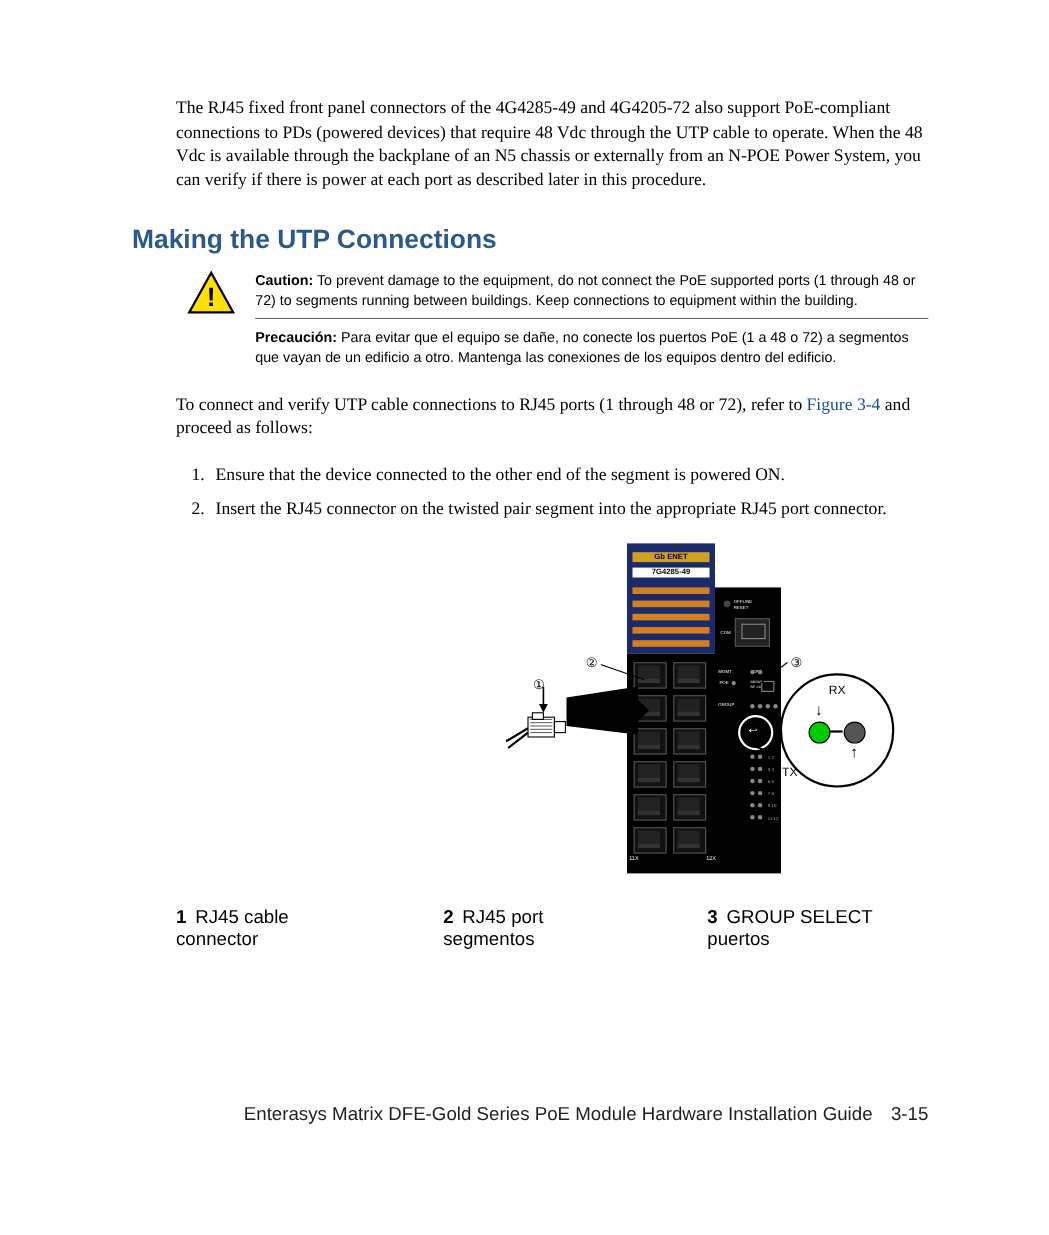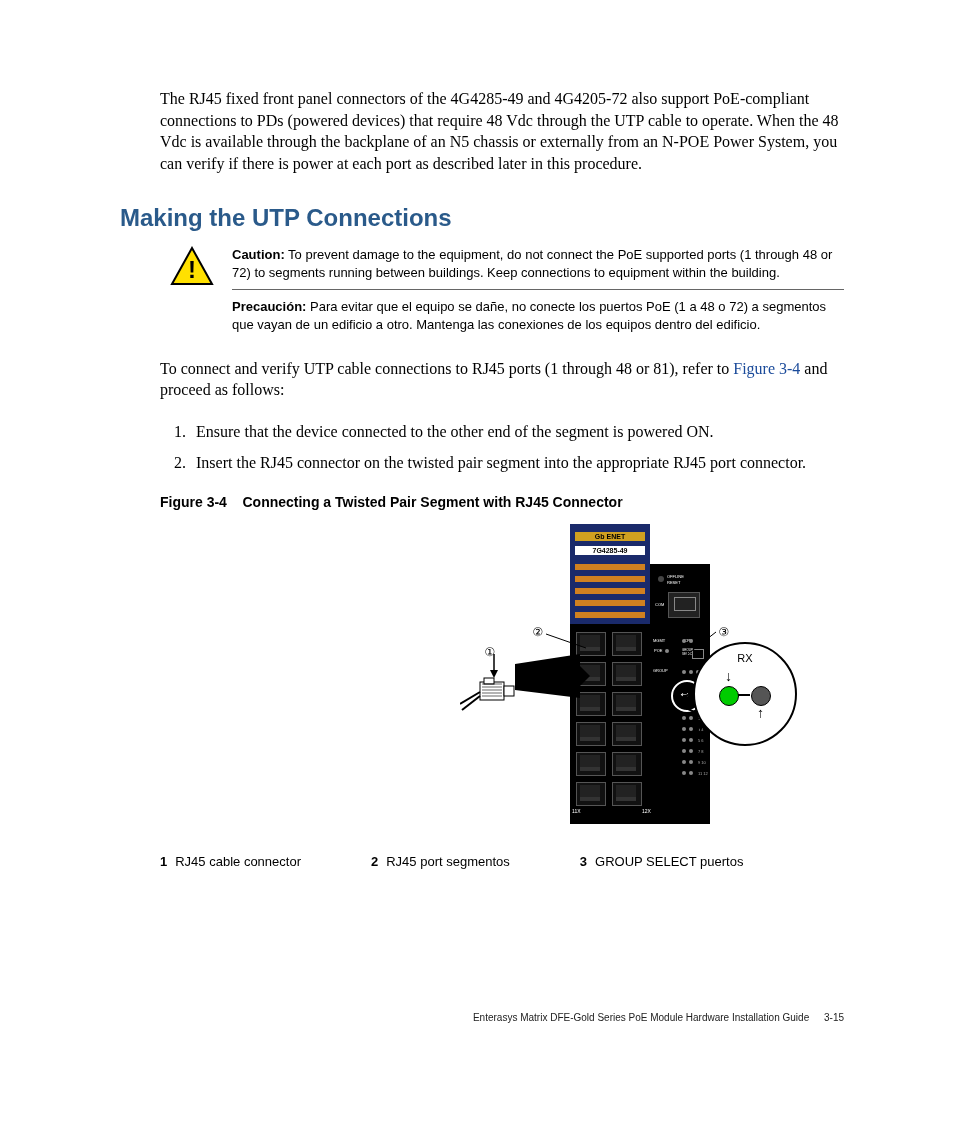--- a/index.html
+++ b/index.html
@@ -119,48 +119,48 @@
     position: absolute; left: 20px; top: 100px; width: 80px; height: 200px; background: #000;
   }
   .port { position: absolute; width: 28px; height: 22px; background: #111; border: 1px solid #555; }
   .port::after { content: ""; position: absolute; left: 3px; top: 2px; width: 20px; height: 12px; background: #222; border-bottom: 4px solid #333; }
   .cable-arrow {
     position: absolute; left: 150px; top: 130px;
   }
   .callout { position: absolute; font-family: Arial; font-size: 12px; }
   .circled { display: inline-block; width: 16px; height: 16px; line-height: 16px; text-align: center; }
   .lens {
-    position: absolute; left: 383px; top: 118px; width: 100px; height: 100px; border: 2px solid #000; border-radius: 50%; background: #fff;
+    position: absolute; left: 399px; top: 118px; width: 100px; height: 100px; border: 2px solid #000; border-radius: 50%; background: #fff;
   }
   .lens .rx { position: absolute; top: 8px; left: 0; right: 0; text-align: center; font-family: Arial; font-size: 11px; }
   .lens .tx { position: absolute; bottom: 6px; left: 0; right: 0; text-align: left; font-family: Arial; font-size: 11px; }
   .lens .led-g { position: absolute; left: 24px; top: 42px; width: 18px; height: 18px; background: #0c0; border: 1.5px solid #000; border-radius: 50%; }
   .lens .led-d { position: absolute; left: 56px; top: 42px; width: 18px; height: 18px; background: #555; border: 1.5px solid #000; border-radius: 50%; }
   .lens .bar { position: absolute; left: 43px; top: 50px; width: 12px; height: 2px; background: #000; }
   .lens .ar-down { position: absolute; left: 30px; top: 25px; font-size: 14px; }
   .lens .ar-up { position: absolute; left: 62px; top: 62px; font-size: 14px; transform: rotate(180deg); }
   .lens-tail1 { position: absolute; left: 368px; top: 170px; width: 20px; height: 1.5px; background: #000; transform: rotate(-25deg); }
   .lens-tail2 { position: absolute; left: 368px; top: 184px; width: 20px; height: 1.5px; background: #000; transform: rotate(25deg); }
   .figure-legend {
     display: flex;
     gap: 70px;
     font-family: Arial, Helvetica, sans-serif;
-    font-size: 13px;
+    font-size: 17px;
     padding-left: 50px;
     margin-top: 10px;
   }
   .figure-legend .num { font-weight: bold; margin-right: 8px; }
   .footer {
     position: absolute;
     bottom: 100px;
     left: 0;
     right: 110px;
     text-align: right;
     font-family: Arial, Helvetica, sans-serif;
-    font-size: 10px;
+    font-size: 17px;
     color: #222;
   }
   .footer .pagenum { margin-left: 12px; }
 </style>
 </head>
 <body>
 
 <div class="page">
 
   <p class="body-para">The RJ45 fixed front panel connectors of the 4G4285-49 and 4G4205-72 also support PoE-compliant connections to PDs (powered devices) that require 48 Vdc through the UTP cable to operate. When the 48 Vdc is available through the backplane of an N5 chassis or externally from an N-POE Power System, you can verify if there is power at each port as described later in this procedure.</p>
@@ -181,32 +181,28 @@
       </p>
       <hr>
       <p>
         <span class="bold">Precaución:</span>
         <span>Para evitar que el equipo se dañe, no conecte los puertos PoE (1 a 48 o 72) a segmentos que vayan de un edificio a otro. Mantenga las conexiones de los equipos dentro del edificio.</span>
       </p>
     </div>
   </div>
 
   <p class="body-para">
-    <span>To connect and verify UTP cable connections to RJ45 ports (1 through 48 or 81), refer to </span><span class="link">Figure 3-4</span><span> and proceed as follows:</span>
+    <span>To connect and verify UTP cable connections to RJ45 ports (1 through 48 or 72), refer to </span><span class="link">Figure 3-4</span><span> and proceed as follows:</span>
   </p>
 
   <ol class="steps">
     <li>Ensure that the device connected to the other end of the segment is powered ON.</li>
     <li>Insert the RJ45 connector on the twisted pair segment into the appropriate RJ45 port connector.</li>
   </ol>
 
-  <div class="figure-caption">
-    <span>Figure 3-4</span>&nbsp;&nbsp;&nbsp;
-    <span>Connecting a Twisted Pair Segment with RJ45 Connector</span>
-  </div>
 
   <div class="figure-container">
 
     <div class="device">
       <div class="dev-top"></div>
       <div class="dev-label-a">Gb ENET</div>
       <div class="dev-label-b">7G4285-49</div>
       <div class="stripe s1"></div>
       <div class="stripe s2"></div>
       <div class="stripe s3"></div>

